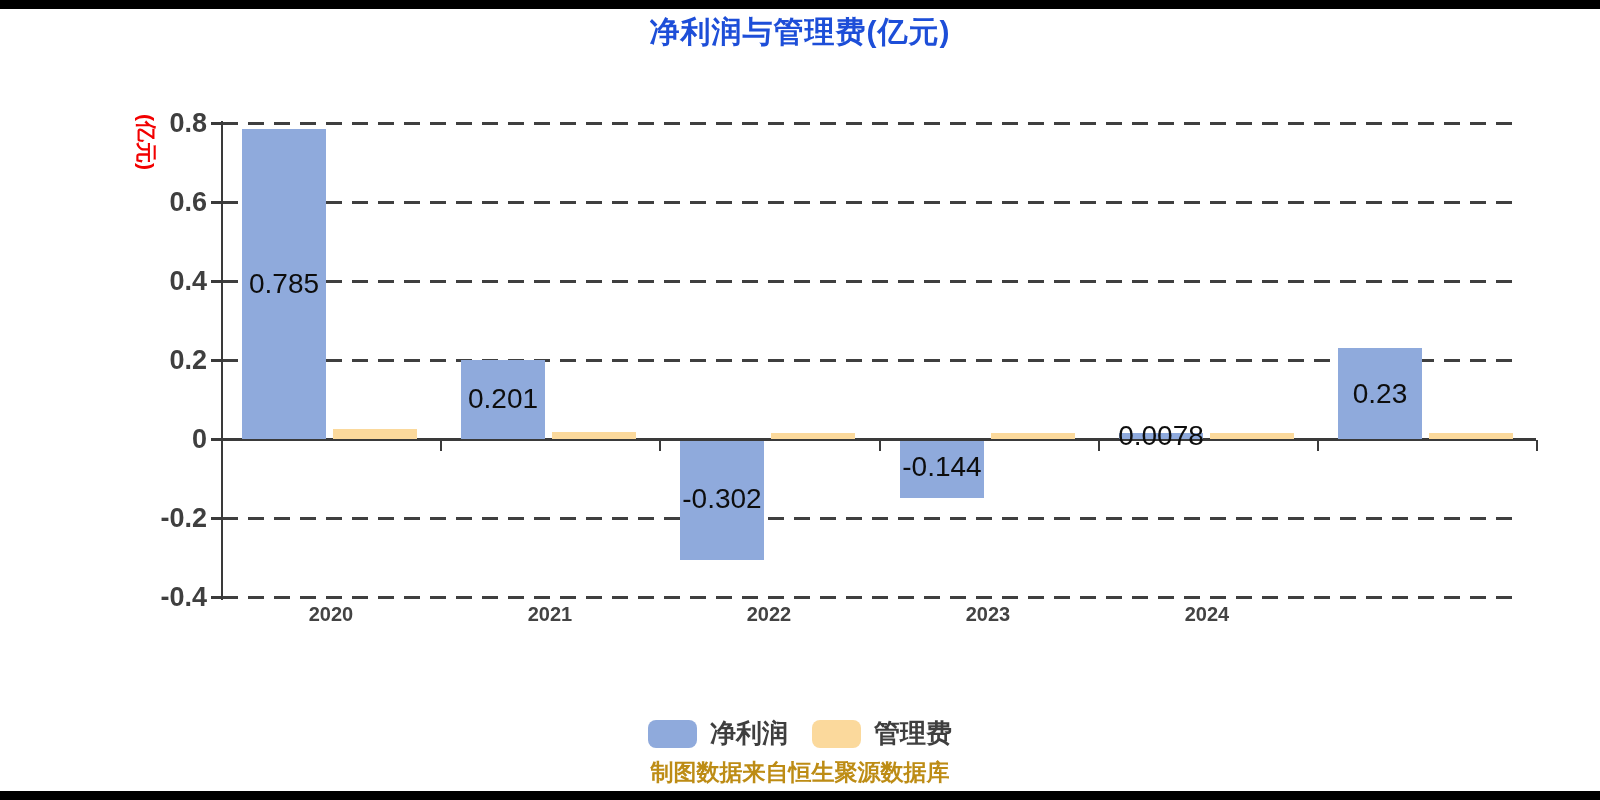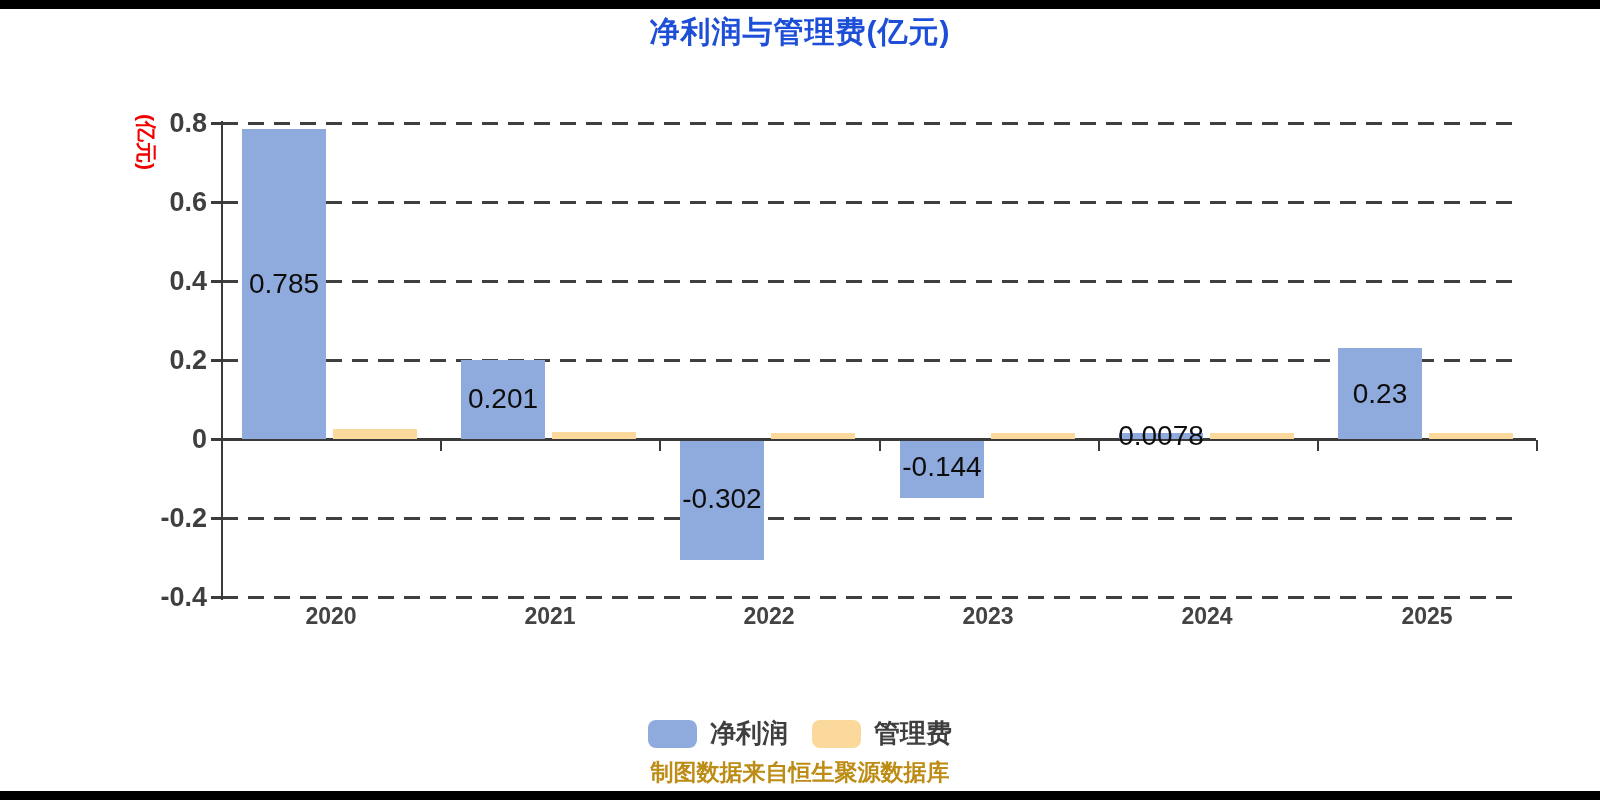--- a/index.html
+++ b/index.html
@@ -27,21 +27,21 @@
   .y-axis-line{position:absolute;width:2px;background:#3a3a3a;}
   .zero-axis-line{position:absolute;height:3px;background:#3a3a3a;}
   .y-tick-mark{position:absolute;width:10px;height:3px;background:#3a3a3a;}
   .x-tick-mark{position:absolute;width:2px;height:11px;background:#3a3a3a;}
   .y-tick-label{
     position:absolute;width:70px;text-align:right;
     font-size:27px;font-weight:bold;color:#3f3f3f;transform:translateY(-50%);
   }
   .x-axis-label{
     position:absolute;width:220px;text-align:center;
-    font-size:23px;font-weight:bold;color:#434343;
+    font-size:20px;font-weight:bold;color:#434343;
   }
   .bar{position:absolute;}
   .bar-value-label{
     position:absolute;transform:translate(-50%,-50%);
     font-size:28px;color:#0d0d0d;white-space:nowrap;
   }
   #legend{
     position:absolute;top:716px;left:0;width:1600px;
     display:flex;justify-content:center;align-items:center;gap:24px;
   }
@@ -109,21 +109,20 @@
       <div class="bar" style="left: 552px; top: 432px; width: 84px; height: 7px; background: rgb(251, 217, 156);"></div>
       <div class="bar" style="left: 771px; top: 433px; width: 84px; height: 6px; background: rgb(251, 217, 156);"></div>
       <div class="bar" style="left: 991px; top: 433px; width: 84px; height: 6px; background: rgb(251, 217, 156);"></div>
       <div class="bar" style="left: 1210px; top: 433px; width: 84px; height: 6px; background: rgb(251, 217, 156);"></div>
       <div class="bar" style="left: 1429px; top: 433px; width: 84px; height: 6px; background: rgb(251, 217, 156);"></div>
       <div class="x-axis-label" style="left: 221px; top: 603px;">2020</div>
       <div class="x-axis-label" style="left: 440px; top: 603px; text-align: center;">2021</div>
       <div class="x-axis-label" style="left: 659px; top: 603px;">2022</div>
       <div class="x-axis-label" style="left: 878px; top: 603px;">2023</div>
       <div class="x-axis-label" style="left: 1097px; top: 603px;">2024</div>
-      <div class="x-axis-label" style="left: 1317px; top: 603px;">2025</div>
     </div>
 
   <div id="legend">
     <div class="legend-item">
       <span class="legend-swatch" style="background: rgb(143, 170, 220);"></span>
       <span class="legend-label">净利润</span>
     </div>
     <div class="legend-item">
       <span class="legend-swatch" style="background: rgb(251, 217, 156);"></span>
       <span class="legend-label">管理费</span>

